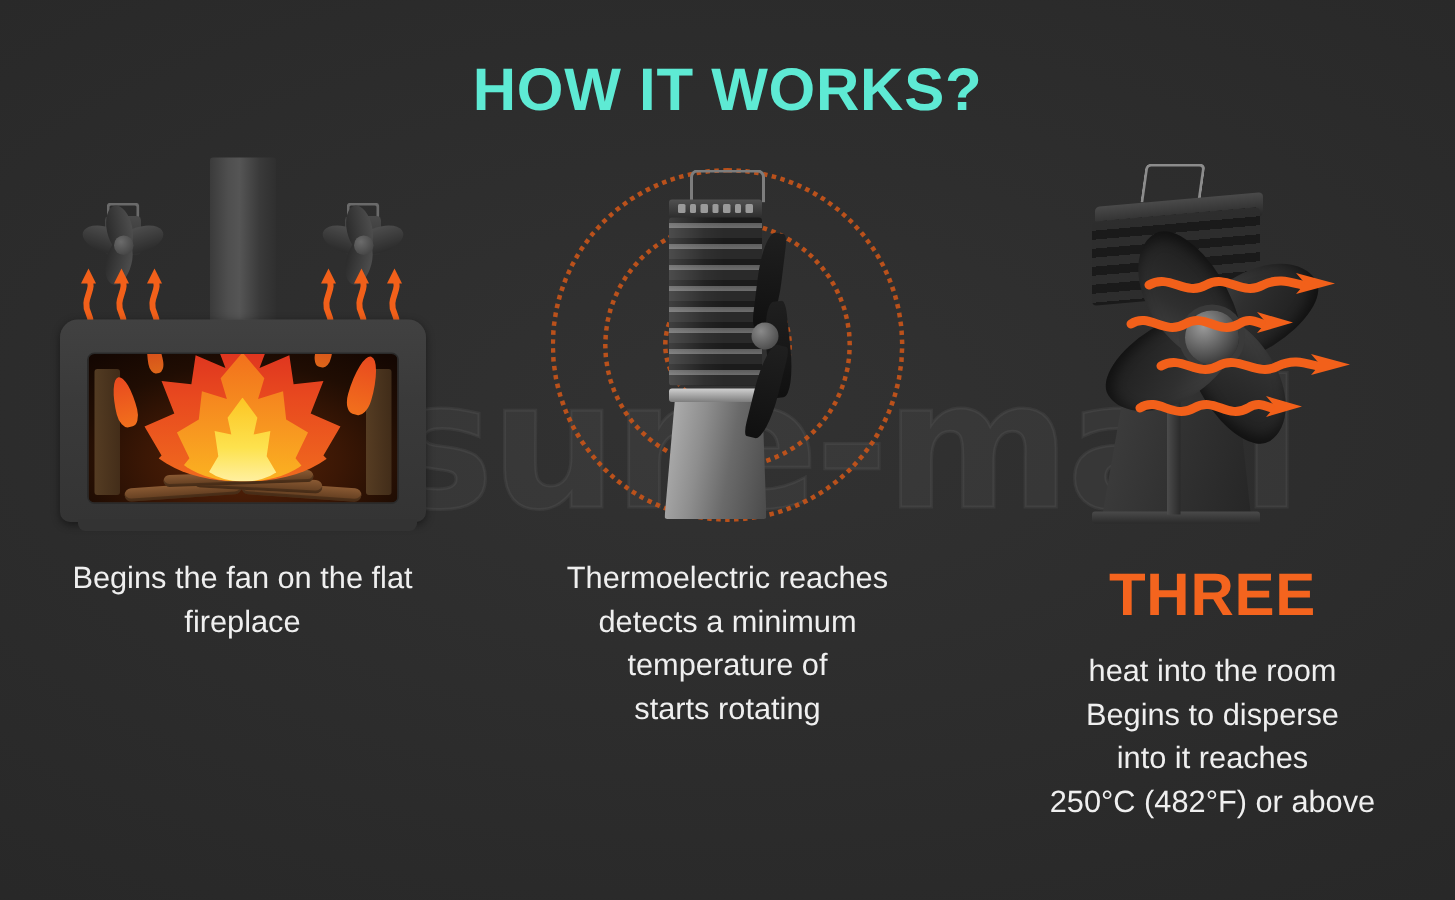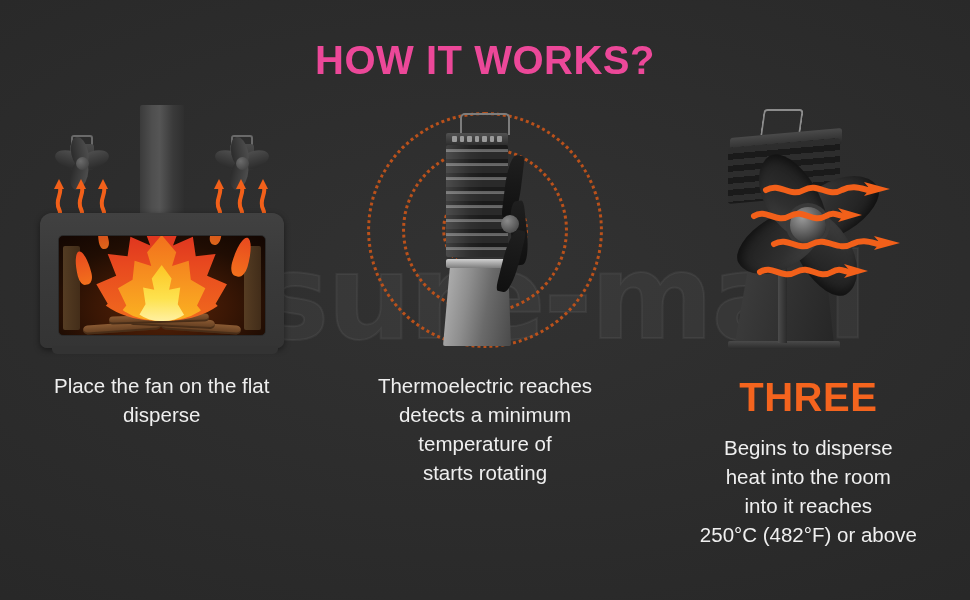--- a/index.html
+++ b/index.html
@@ -32,21 +32,21 @@
     z-index:1;
     pointer-events:none;
     font-family:"DejaVu Sans", sans-serif;
   }
 
   
   .title{
     position:absolute;
     top:38px; left:0; right:0;
     text-align:center;
-    color:#ec4899;
+    color:#5eead4;
     font-size:40px;
     font-weight:700;
     letter-spacing:0.5px;
     z-index:5;
   }
 
   
   .cols{
     position:absolute;
     top:100px; left:0; width:970px; height:500px;
@@ -412,22 +412,22 @@
               <div class="flame f1"></div>
               <div class="flame f2"></div>
               <div class="flame f3"></div>
             </div>
           </div>
           <div class="stove-foot"></div>
         </div>
       </div>
     </div>
     <div class="step-desc">
-      <div>Place the fan on the flat</div>
-      <div>disperse</div>
+      <div>Begins the fan on the flat</div>
+      <div>fireplace</div>
     </div>
   </div>
 
   <div class="col">
     <div class="art">
       <div class="fan-side-wrap">
         <div class="ring r3"></div>
         <div class="ring r2"></div>
         <div class="ring r1"></div>
 
@@ -500,20 +500,20 @@
         <div class="heat-arrow" style="left:80px; top:156px; width:112px;">
           <svg width="112" height="20" viewBox="0 0 112 20">
             <path d="M2 11 C14 3 24 19 38 11 C52 3 60 19 74 11 C80 7 84 9 90 11" stroke="#f2601a" stroke-width="6" fill="none" stroke-linecap="round"></path>
             <path d="M110 10 L86 3 L92 10 L86 17 Z" fill="#f2601a"></path>
           </svg>
         </div>
       </div>
     </div>
     <div class="step-label">THREE</div>
     <div class="step-desc">
+      <div>heat into the room</div>
       <div>Begins to disperse</div>
-      <div>heat into the room</div>
       <div>into it reaches</div>
       <div>250°C (482°F) or above</div>
     </div>
   </div>
 
 </div>
 
 </body></html>

